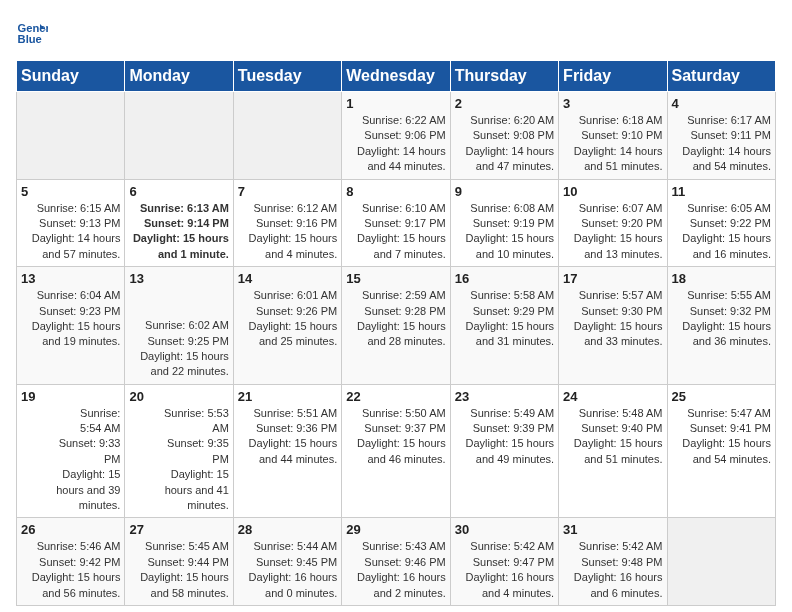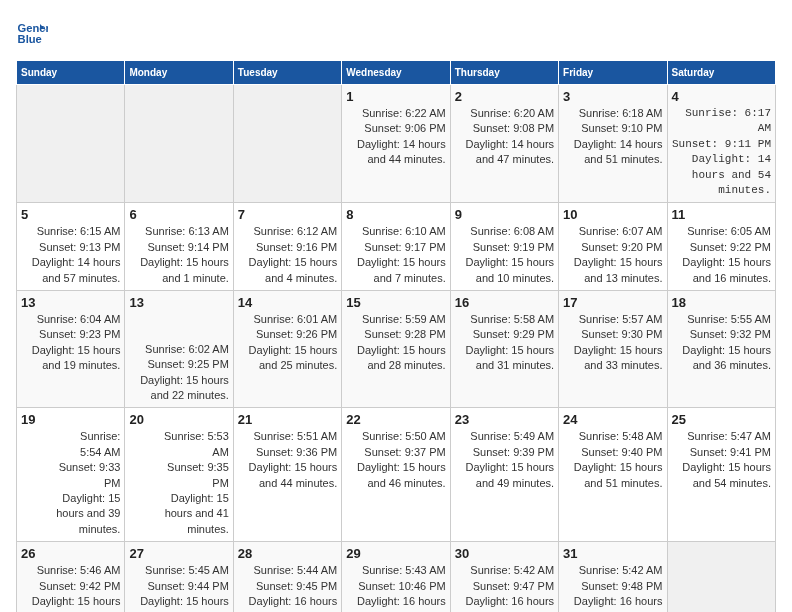--- a/index.html
+++ b/index.html
@@ -41,21 +41,21 @@
     .calendar {
       width: 100%;
       border-collapse: collapse;
       font-size: 11px;
     }
     .calendar thead tr th {
       background-color: #1a56a0;
       color: #fff;
       padding: 6px 4px;
       text-align: left;
-      font-size: 10px;
+      font-size: 16px;
       font-weight: bold;
       border: 1px solid #fff;
     }
     .calendar tbody tr td {
       vertical-align: top;
       border: 1px solid #ccc;
       padding: 4px;
       width: calc(100% / 7);
       min-height: 80px;
       background: #fff;
@@ -133,35 +133,35 @@
 Daylight: 14 hours and 47 minutes.</div>
         </td>
         <td>
           <div class="day-number">3</div>
           <div class="day-info" style="white-space: pre-line;">Sunrise: 6:18 AM
 Sunset: 9:10 PM
 Daylight: 14 hours and 51 minutes.</div>
         </td>
         <td>
           <div class="day-number">4</div>
-          <div class="day-info" style="white-space: pre-line; font-family: Liberation Mono, monospace;">Sunrise: 6:17 AM
+          <div class="day-info" style="white-space: pre-line;">Sunrise: 6:17 AM
 Sunset: 9:11 PM
 Daylight: 14 hours and 54 minutes.</div>
         </td>
       </tr>
       <tr>
         <td>
           <div class="day-number">5</div>
           <div class="day-info" style="white-space: pre-line;">Sunrise: 6:15 AM
 Sunset: 9:13 PM
 Daylight: 14 hours and 57 minutes.</div>
         </td>
         <td>
           <div class="day-number">6</div>
-          <div class="day-info" style="white-space: pre-line;">Sunrise: 6:13 AM
+          <div class="day-info" style="white-space: pre-line; font-weight: bold;">Sunrise: 6:13 AM
 Sunset: 9:14 PM
 Daylight: 15 hours and 1 minute.</div>
         </td>
         <td>
           <div class="day-number">7</div>
           <div class="day-info" style="white-space: pre-line;">Sunrise: 6:12 AM
 Sunset: 9:16 PM
 Daylight: 15 hours and 4 minutes.</div>
         </td>
         <td>
@@ -203,21 +203,21 @@
 Daylight: 15 hours and 22 minutes.</div>
         </td>
         <td>
           <div class="day-number">14</div>
           <div class="day-info" style="white-space: pre-line;">Sunrise: 6:01 AM
 Sunset: 9:26 PM
 Daylight: 15 hours and 25 minutes.</div>
         </td>
         <td>
           <div class="day-number">15</div>
-          <div class="day-info" style="white-space: pre-line;">Sunrise: 5:59 AM
+          <div class="day-info" style="white-space: pre-line;">Sunrise: 2:59 AM
 Sunset: 9:28 PM
 Daylight: 15 hours and 28 minutes.</div>
         </td>
         <td>
           <div class="day-number">16</div>
           <div class="day-info" style="white-space: pre-line;">Sunrise: 5:58 AM
 Sunset: 9:29 PM
 Daylight: 15 hours and 31 minutes.</div>
         </td>
         <td>
@@ -292,21 +292,21 @@
         </td>
         <td>
           <div class="day-number">28</div>
           <div class="day-info" style="white-space: pre-line;">Sunrise: 5:44 AM
 Sunset: 9:45 PM
 Daylight: 16 hours and 0 minutes.</div>
         </td>
         <td>
           <div class="day-number">29</div>
           <div class="day-info" style="white-space: pre-line;">Sunrise: 5:43 AM
-Sunset: 10:46 PM
+Sunset: 9:46 PM
 Daylight: 16 hours and 2 minutes.</div>
         </td>
         <td>
           <div class="day-number">30</div>
           <div class="day-info" style="white-space: pre-line;">Sunrise: 5:42 AM
 Sunset: 9:47 PM
 Daylight: 16 hours and 4 minutes.</div>
         </td>
         <td>
           <div class="day-number">31</div>

